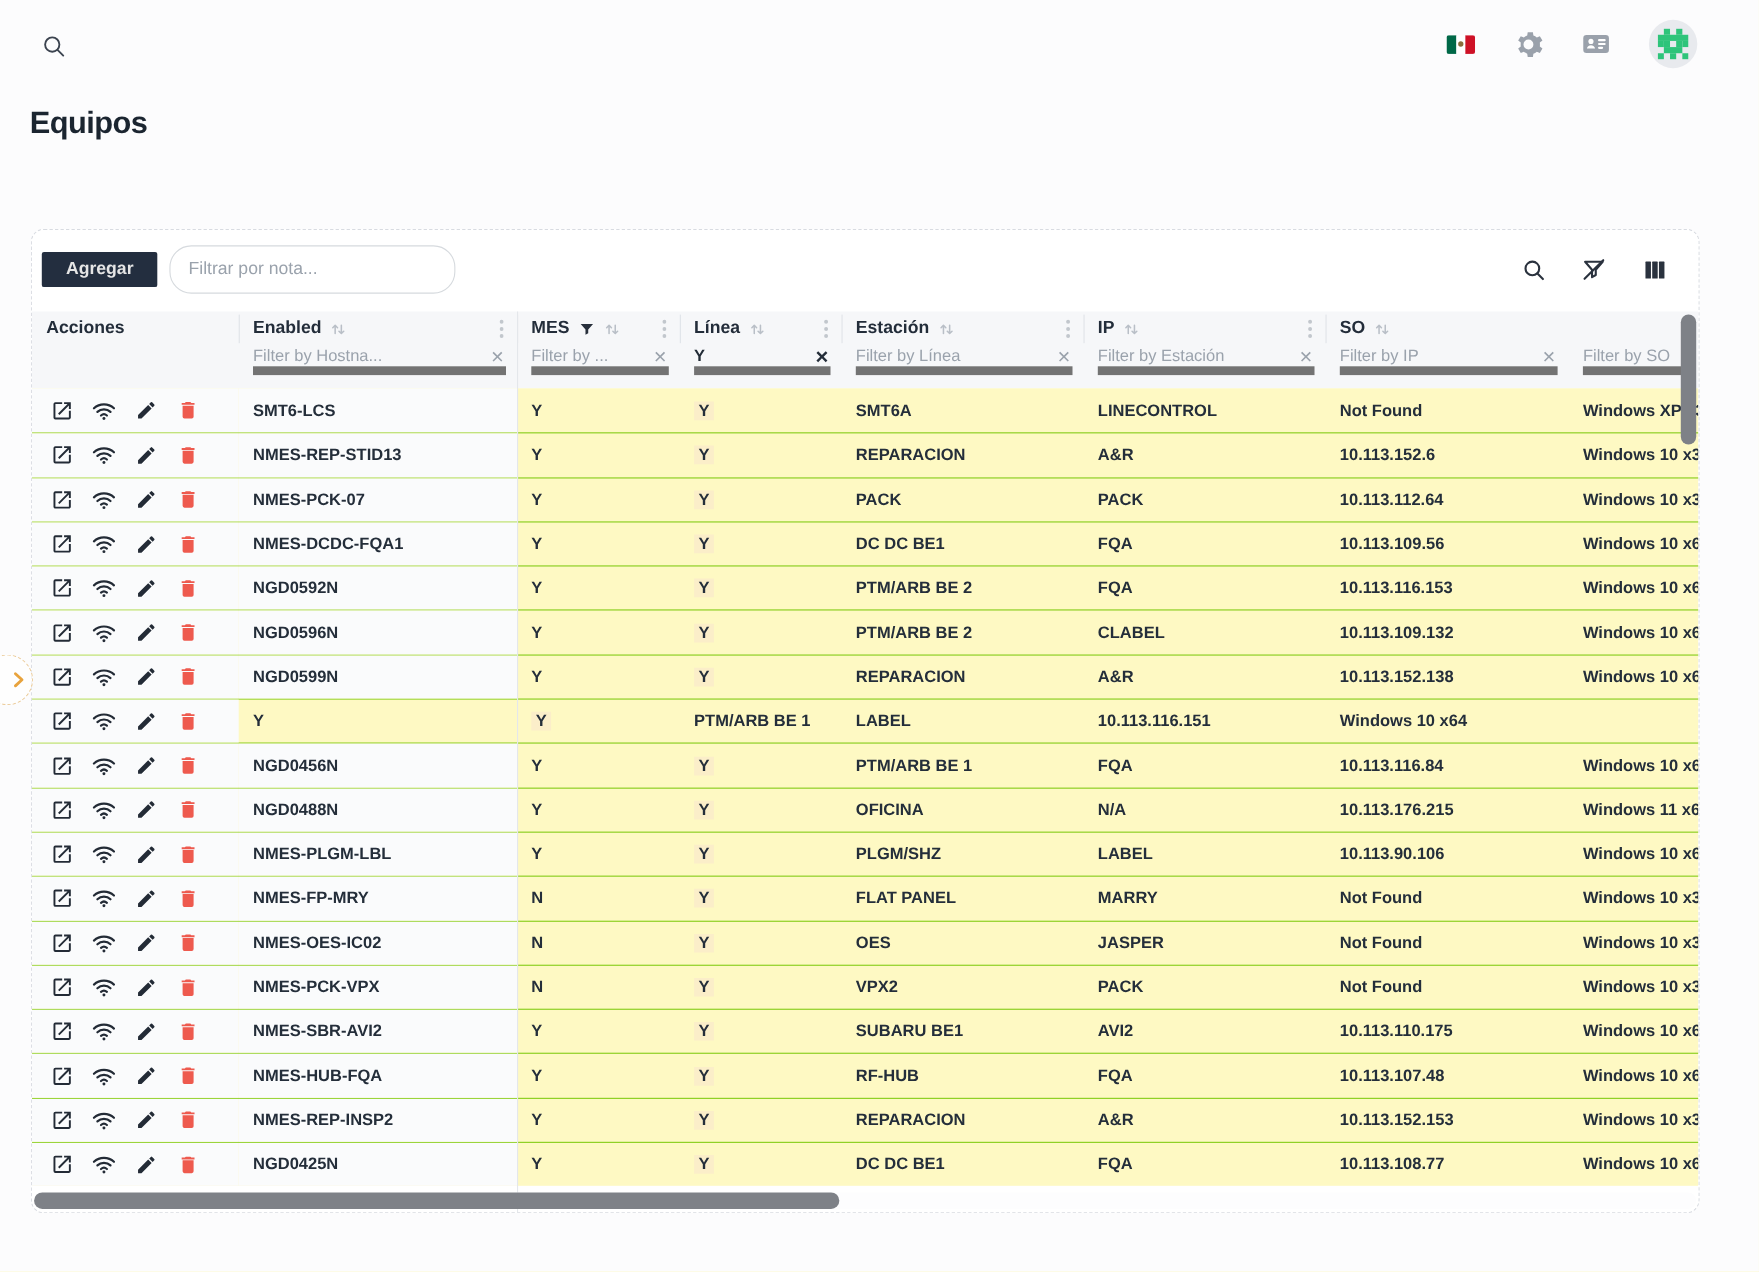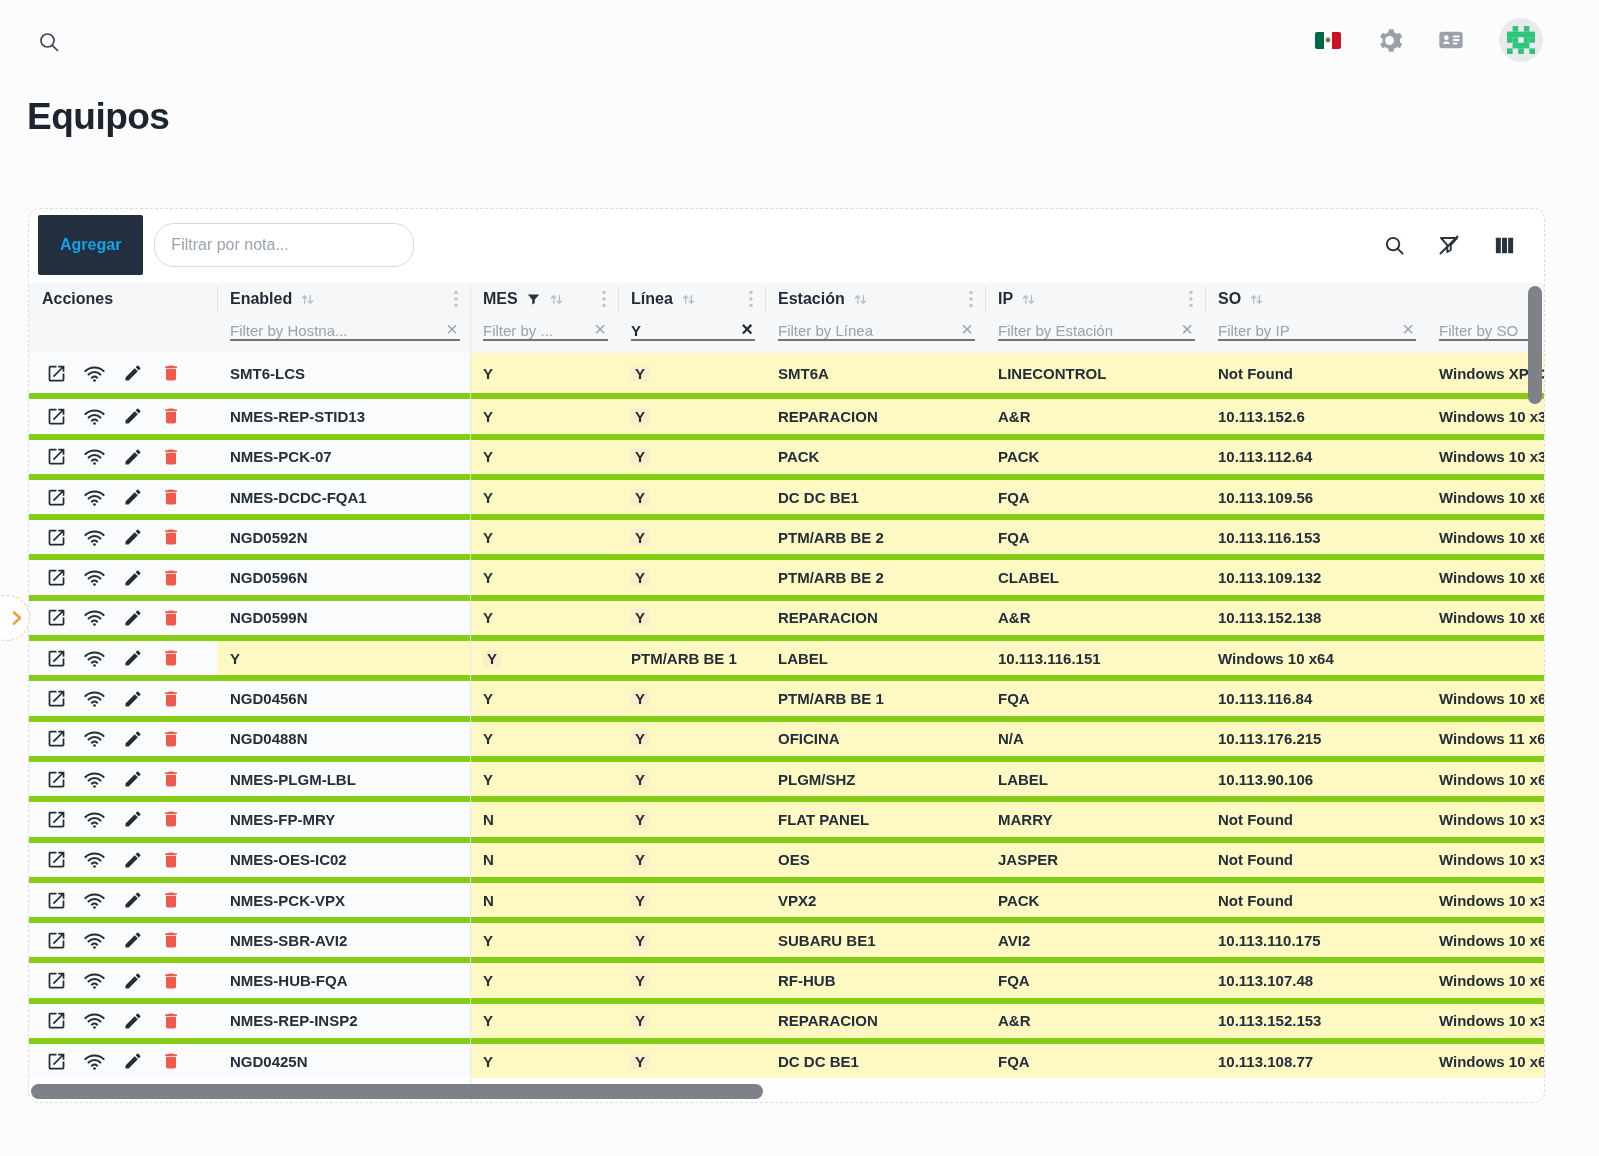--- a/index.html
+++ b/index.html
@@ -11,53 +11,53 @@
     color: #222b36;
   }
   
   .topbar { position:absolute; left:0; top:0; width:100%; height:86px; }
   .tb-search { position:absolute; left:36px; top:30px; width:26px; height:26px; background:none; border:none; cursor:pointer; }
   .tb-right { position:absolute; right:56px; top:18px; display:flex; align-items:center; gap:34px; }
   .flag { width:26px; height:17px; border-radius:2px; overflow:hidden; display:flex; cursor:pointer; border:none; padding:0; background:none; }
   .flag span { flex:1; }
   .icon-btn { background:none; border:none; cursor:pointer; width:28px; height:28px; display:flex; align-items:center; justify-content:center; }
   .avatar { width:44px; height:44px; border-radius:50%; background:#e8eaee; display:flex; align-items:center; justify-content:center; border:none; cursor:pointer; }
-  .page-title { position:absolute; left:27px; top:96px; font-size:37px; font-weight:800; letter-spacing:-0.5px; color:#1b2530; }
+  .page-title { position:absolute; left:27px; top:96px; font-size:28px; font-weight:800; letter-spacing:-0.5px; color:#1b2530; }
 
   
   .card { position:absolute; left:28px; top:208px; width:1517px; height:895px;
           background:#fff; border:1px dashed #d8dbe1; border-radius:12px; }
   .card-toolbar { position:absolute; left:9px; right:0; top:13px; height:46px; display:flex; align-items:center; }
-  .add-btn { height:60px; padding:0 22px; background:#232e3f; color:#0ea5e9; font-family:inherit;
+  .add-btn { height:32px; padding:0 22px; background:#232e3f; color:#e5e5e5; font-family:inherit;
              font-size:16px; font-weight:700; border:none; border-radius:2px; cursor:pointer; }
   .note-input { margin-left:11px; width:260px; height:44px; border:1px solid #d6dade; border-radius:20px;
                 padding:0 16px; font-family:inherit; font-size:16px; color:#222b36; background:#fff; }
   .note-input::placeholder { color:#9aa2ac; }
   .toolbar-icons { margin-left:auto; margin-right:26px; display:flex; align-items:center; gap:27px; }
 
   
   .table { position:absolute; left:0; right:0; top:74px; bottom:0; overflow:hidden; border-radius:0 0 12px 12px; }
   .grid { display:grid; grid-template-columns:188px 253px 148px 147px 220px 220px 221px minmax(0,1fr); align-items:center; }
   .thead { background:#f6f7f9; }
   .th-row { height:32px; }
   .th { position:relative; height:100%; display:flex; align-items:center; padding-left:13px; gap:8px; cursor:pointer; }
   .th.sep::before { content:""; position:absolute; left:0; top:3px; height:26px; width:1px; background:#dfe3e8; }
   .th-label { font-size:16px; font-weight:700; color:#232d3a; white-space:nowrap; }
   .dots { margin-left:auto; margin-right:12px; background:none; border:none; cursor:pointer; display:flex; }
   .filter-row { height:38px; background:#f6f7f9; }
   .fc { height:100%; display:flex; align-items:flex-start; }
-  .filter-box { flex:1; margin:0 10px 0 13px; height:26px; display:flex; align-items:flex-end;
-                border-bottom:2px solid #737373; cursor:text; }
+  .filter-box { flex:1; margin:0 10px 0 13px; height:26px; display:flex; align-items:flex-start;
+                border-bottom:8px solid #737373; cursor:text; }
   .fc-ph { font-size:15px; color:#9aa2ac; white-space:nowrap; overflow:hidden; flex:1; }
   .fc-val { font-size:15px; font-weight:700; color:#222b36; flex:1; }
   .fc-x { background:none; border:none; cursor:pointer; font-size:20px; line-height:1; color:#9aa2ac; padding:0 2px; }
   .fc-x.dark { color:#242d39; font-weight:700; }
 
   .tbody { background:#fef9c3; }
-  .tr { height:40.3px; border-top:6px solid #84cc16; }
+  .tr { height:40.3px; border-top:1px solid #84cc16; }
   .tr:first-child { border-top:none; }
   .td { font-size:15px; font-weight:700; color:#242e3a; padding-left:13px; white-space:nowrap; overflow:hidden; }
   .td-acciones { display:flex; align-items:center; gap:15px; padding-left:16px; height:100%; background:#fafbfc; }
   .td-hostname { background:#fafbfc; height:100%; display:flex; align-items:center; }
   .act { background:none; border:none; cursor:pointer; width:23px; height:23px; display:flex; align-items:center; justify-content:center; padding:0; }
   .hl { background:#fbeec9; padding:2px 4px; border-radius:2px; }
   .pinned-divider { position:absolute; left:441px; top:0; height:848px; width:1px; background:#e4e7eb; pointer-events:none; }
 
   
   .vscroll { position:absolute; right:2px; top:77px; width:14px; height:118px; background:#7e8187; border-radius:7px; cursor:grab; }

